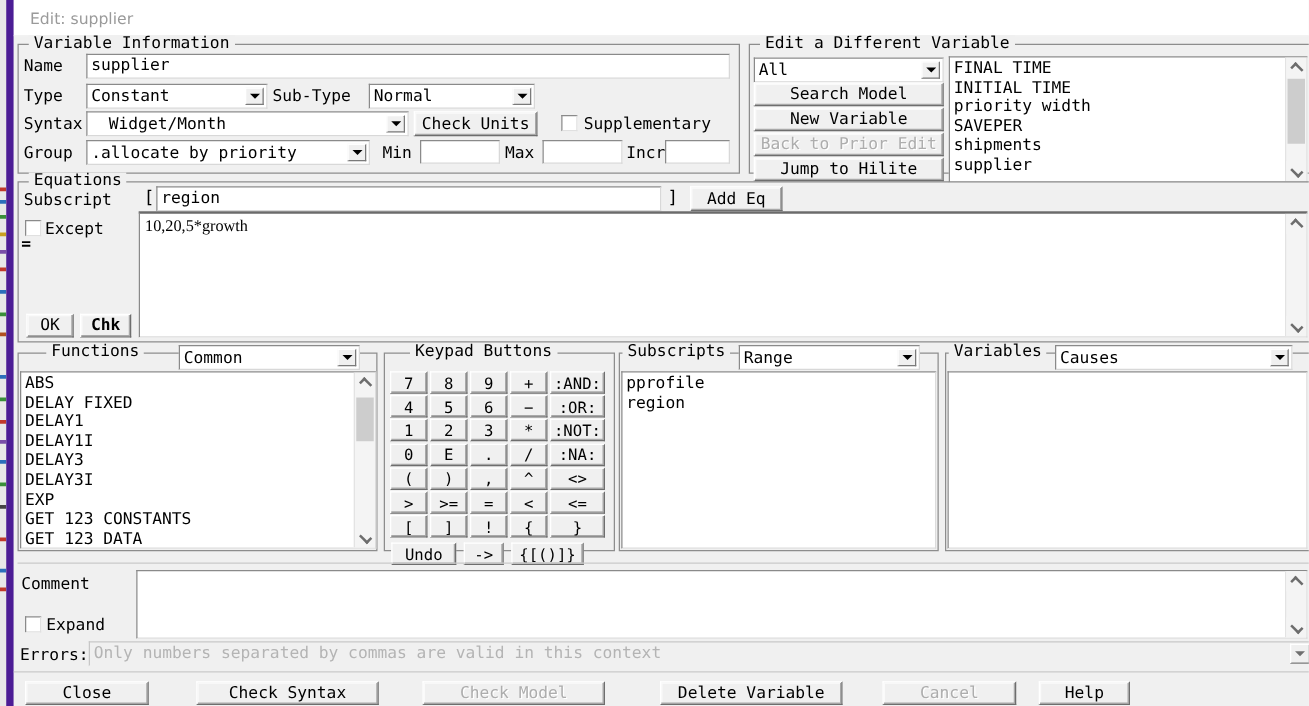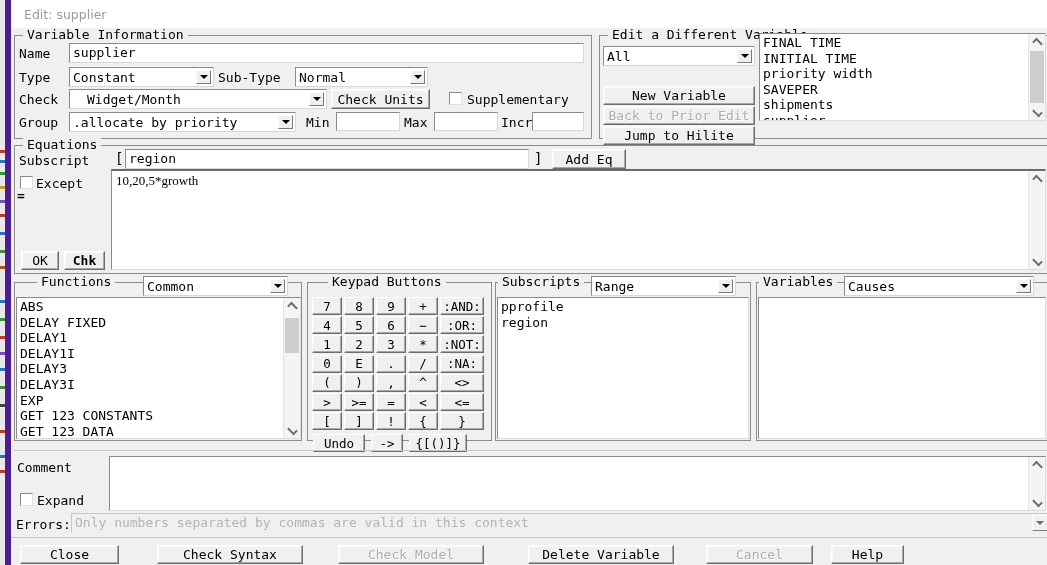--- a/index.html
+++ b/index.html
@@ -307,21 +307,21 @@
         <span>Constant</span>
         <span class="arrow"></span>
       </div>
 
       <span class="lab" style="left:207px; top:41px;">Sub-Type</span>
       <div class="combo" style="left:284px; top:38px; width:133px; height:20px;">
         <span>Normal</span>
         <span class="arrow"></span>
       </div>
 
-      <span class="lab" style="left:8px; top:63px;">Check</span>
+      <span class="lab" style="left:8px; top:63px;">Syntax</span>
       <div class="combo" style="left:58px; top:60px; width:258px; height:20px;padding-left:17px;">
         <span>Widget/Month</span>
         <span class="arrow"></span>
       </div>
       <div class="btn" style="left:320px; top:60px; width:99px; height:20px;">Check Units</div>
       <div class="chk" style="left:438px; top:63px;"></div>
       <span class="lab" style="left:456px; top:63px;">Supplementary</span>
 
       <span class="lab" style="left:8px; top:86px;">Group</span>
       <div class="combo" style="left:58px; top:83px; width:227px; height:20px;">
@@ -336,25 +336,26 @@
       <div class="tin" style="left:521px; top:83px; width:52px; height:19px;"></div>
 
       <div class="grp" style="left:588px; top:6px; width:450px; height:104px;">
         <span class="lbl">Edit a Different Variable</span>
       </div>
 
       <div class="combo" style="left:592px; top:17px; width:152px; height:20px;">
         <span>All</span>
         <span class="arrow"></span>
       </div>
+      <div class="btn" style="left:592px; top:37px; width:152px; height:19px;">Search Model</div>
       <div class="btn" style="left:592px; top:57px; width:152px; height:19px;">New Variable</div>
       <div class="btn disabled" style="left:592px; top:77px; width:152px; height:19px;">Back to Prior Edit</div>
       <div class="btn" style="left:592px; top:97px; width:152px; height:19px;">Jump to Hilite</div>
 
-      <div class="listbox" style="left:748px; top:4px; width:287px; height:88px;">
+      <div class="listbox" style="left:748px; top:16px; width:287px; height:101px;">
         <div class="items" id="var-list">
             <div>FINAL TIME</div>
             <div>INITIAL TIME</div>
             <div>priority width</div>
             <div>SAVEPER</div>
             <div>shipments</div>
             <div>supplier</div>
           </div>
         <div class="vsb">
           <div class="up"></div>

